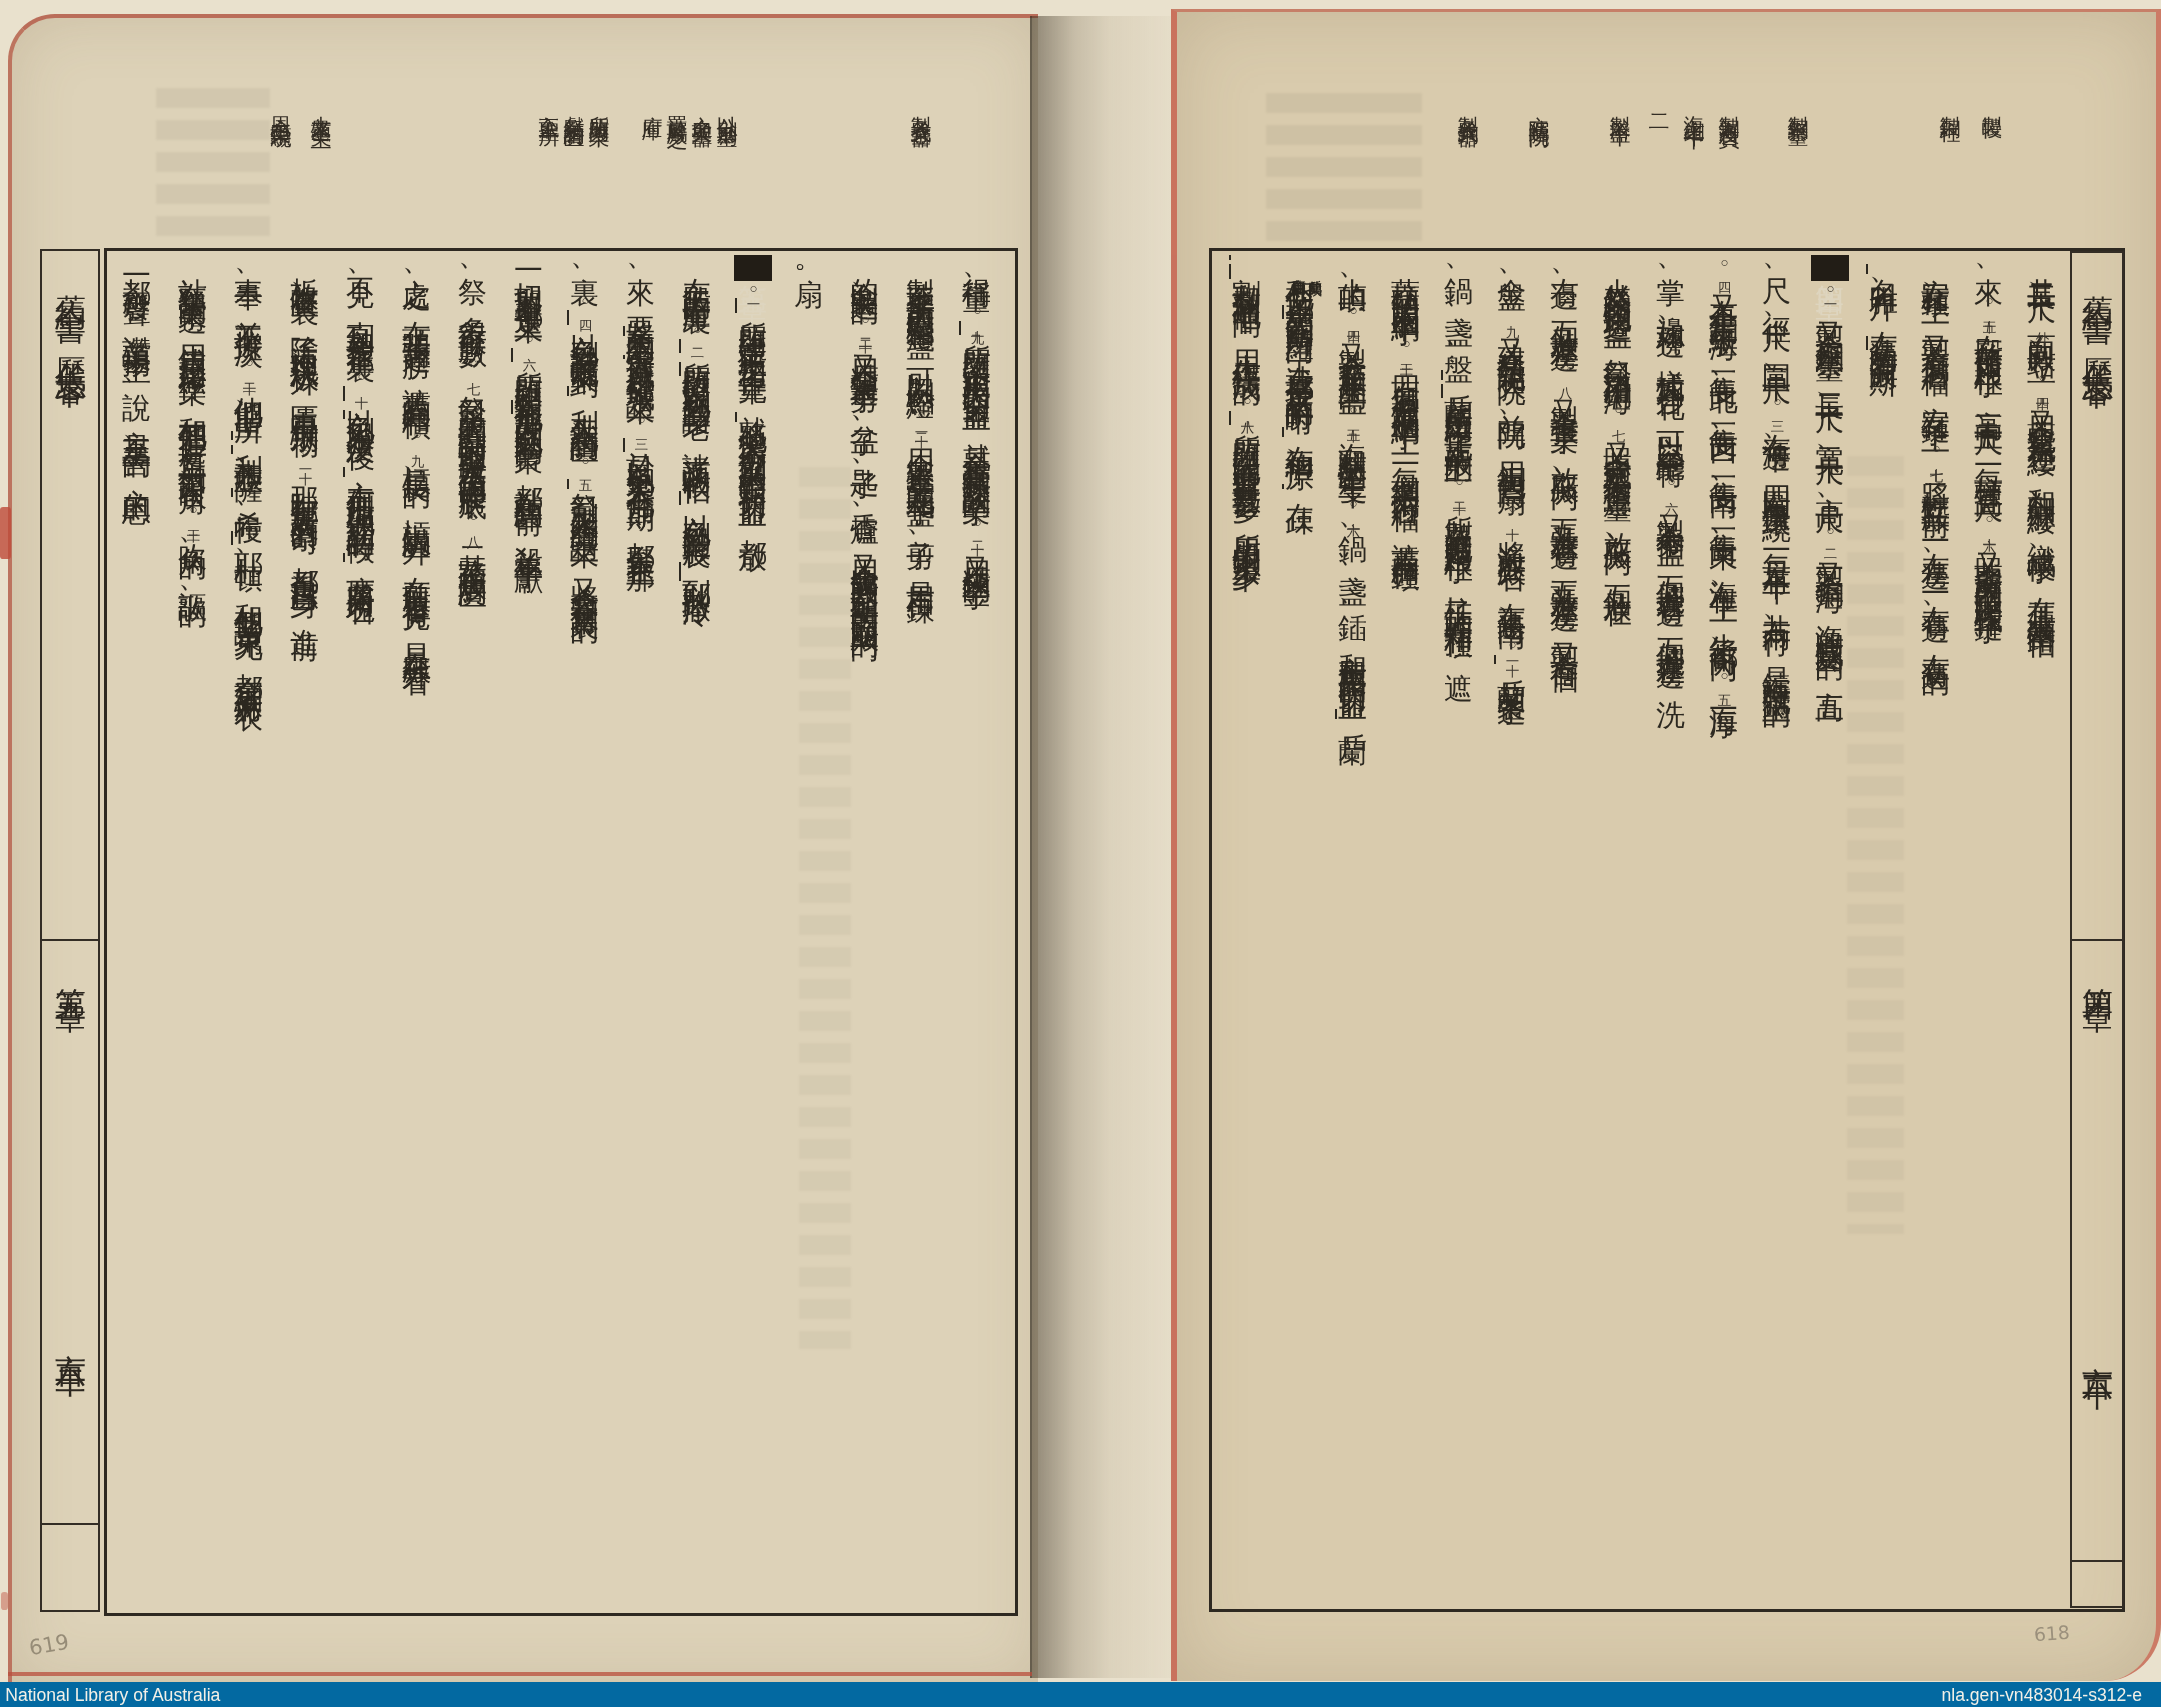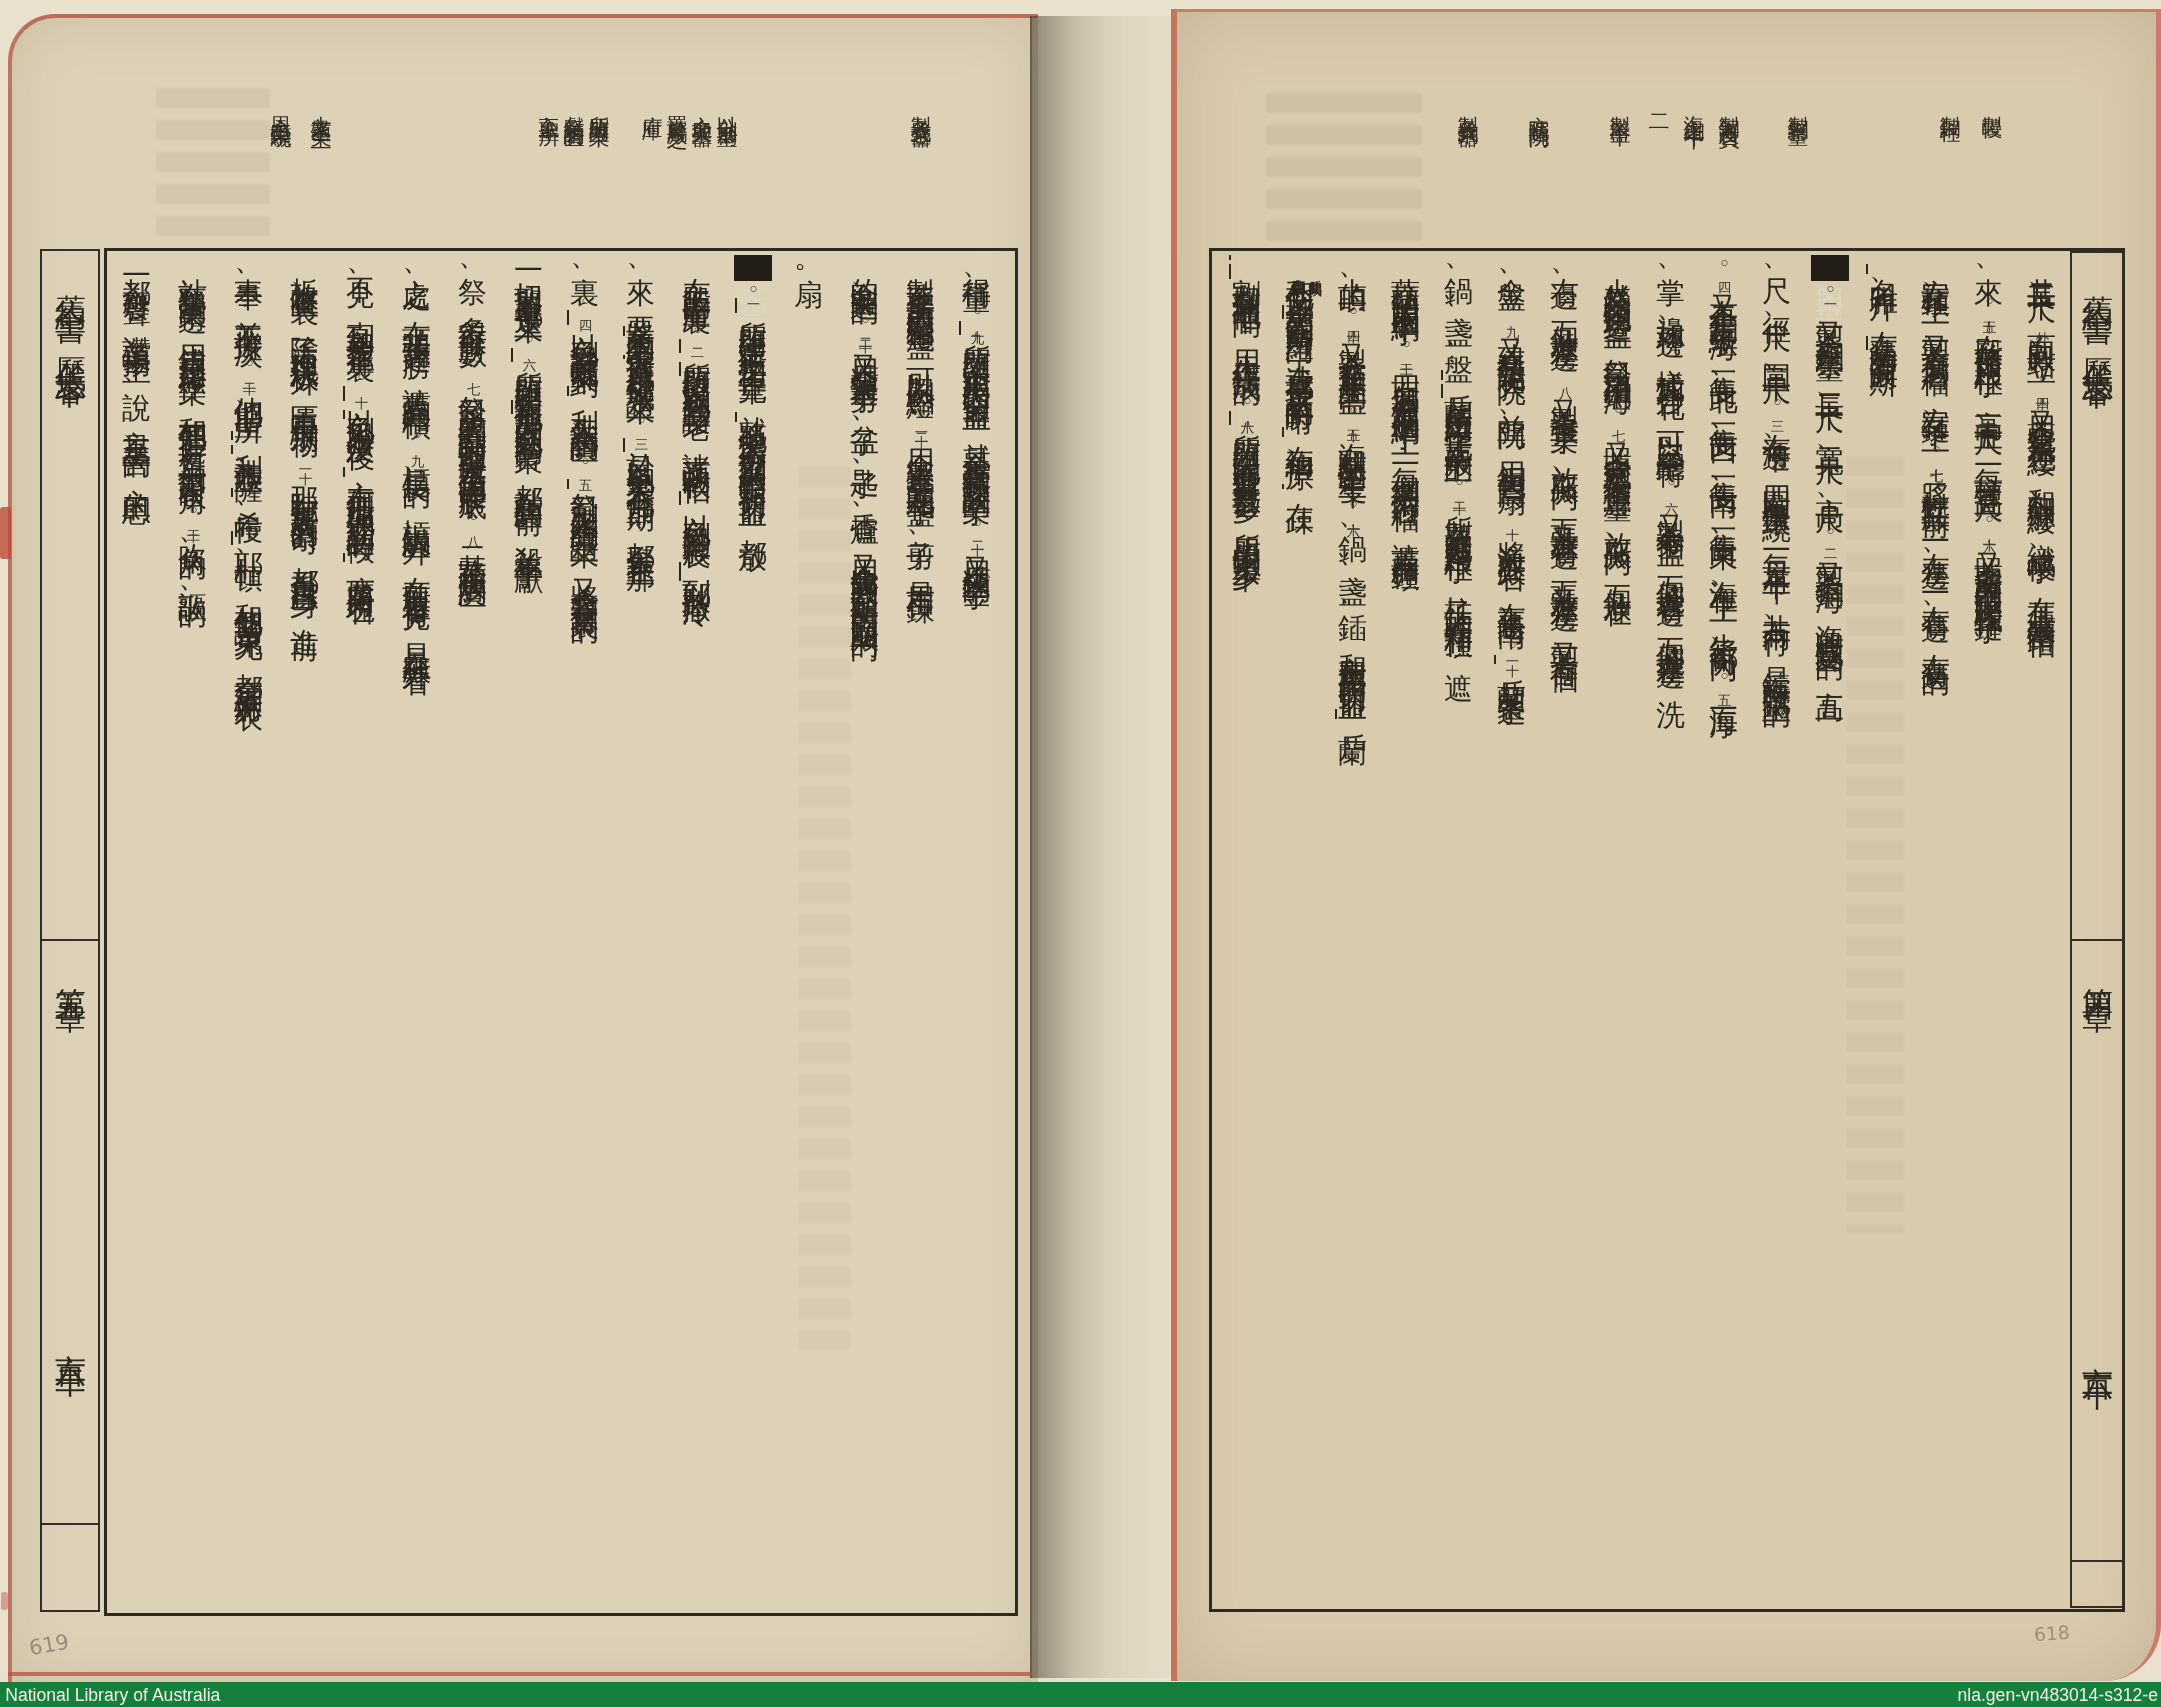--- a/index.html
+++ b/index.html
@@ -37,24 +37,24 @@
   .chapbox{background:#221d16;color:#ded5bf;padding:6.2px 3.1px;}
   .inote{display:inline-block;font-size:13.5px;letter-spacing:0.5px;vertical-align:middle;}
   .inote span{display:block;block-size:16px;line-height:16px;}
   
   .mnote{position:absolute;writing-mode:vertical-rl;text-orientation:upright;top:99px;
     color:#332d24;font-size:21px;letter-spacing:3.1px;white-space:nowrap;}
   
   .ghost{position:absolute;opacity:.14;filter:blur(0.8px);
     background:repeating-linear-gradient(to bottom,rgba(85,78,62,.55) 0 20px,transparent 20px 32px);}
   
-  #footer-bar{position:absolute;left:0;top:1682px;width:2161px;height:25.4px;background:#15803d;
+  #footer-bar{position:absolute;left:0;top:1682px;width:2161px;height:25.4px;background:#0369a1;
     font-family:"Liberation Sans","DejaVu Sans",sans-serif;color:#f3f0e7;font-size:17.6px;}
   #footer-bar .lib{position:absolute;left:5.2px;top:3.1px;}
-  #footer-bar .id{position:absolute;right:3px;top:3.1px;margin-left:24px;}
+  #footer-bar .id{position:absolute;right:19px;top:3.1px;margin-left:24px;}
   .pencil{position:absolute;font-family:"DejaVu Sans","Liberation Sans",sans-serif;color:#968c77;}
   #pencil-left{left:29px;top:1633px;font-size:21px;transform:rotate(-10deg);}
   #pencil-right{left:2034px;top:1623px;font-size:18.7px;transform:rotate(-4deg);color:#9b907c;}
 </style>
 </head>
 <body>
 
 <div id="scan-root">
 
   <div class="sheet" id="sheet-left"></div>

